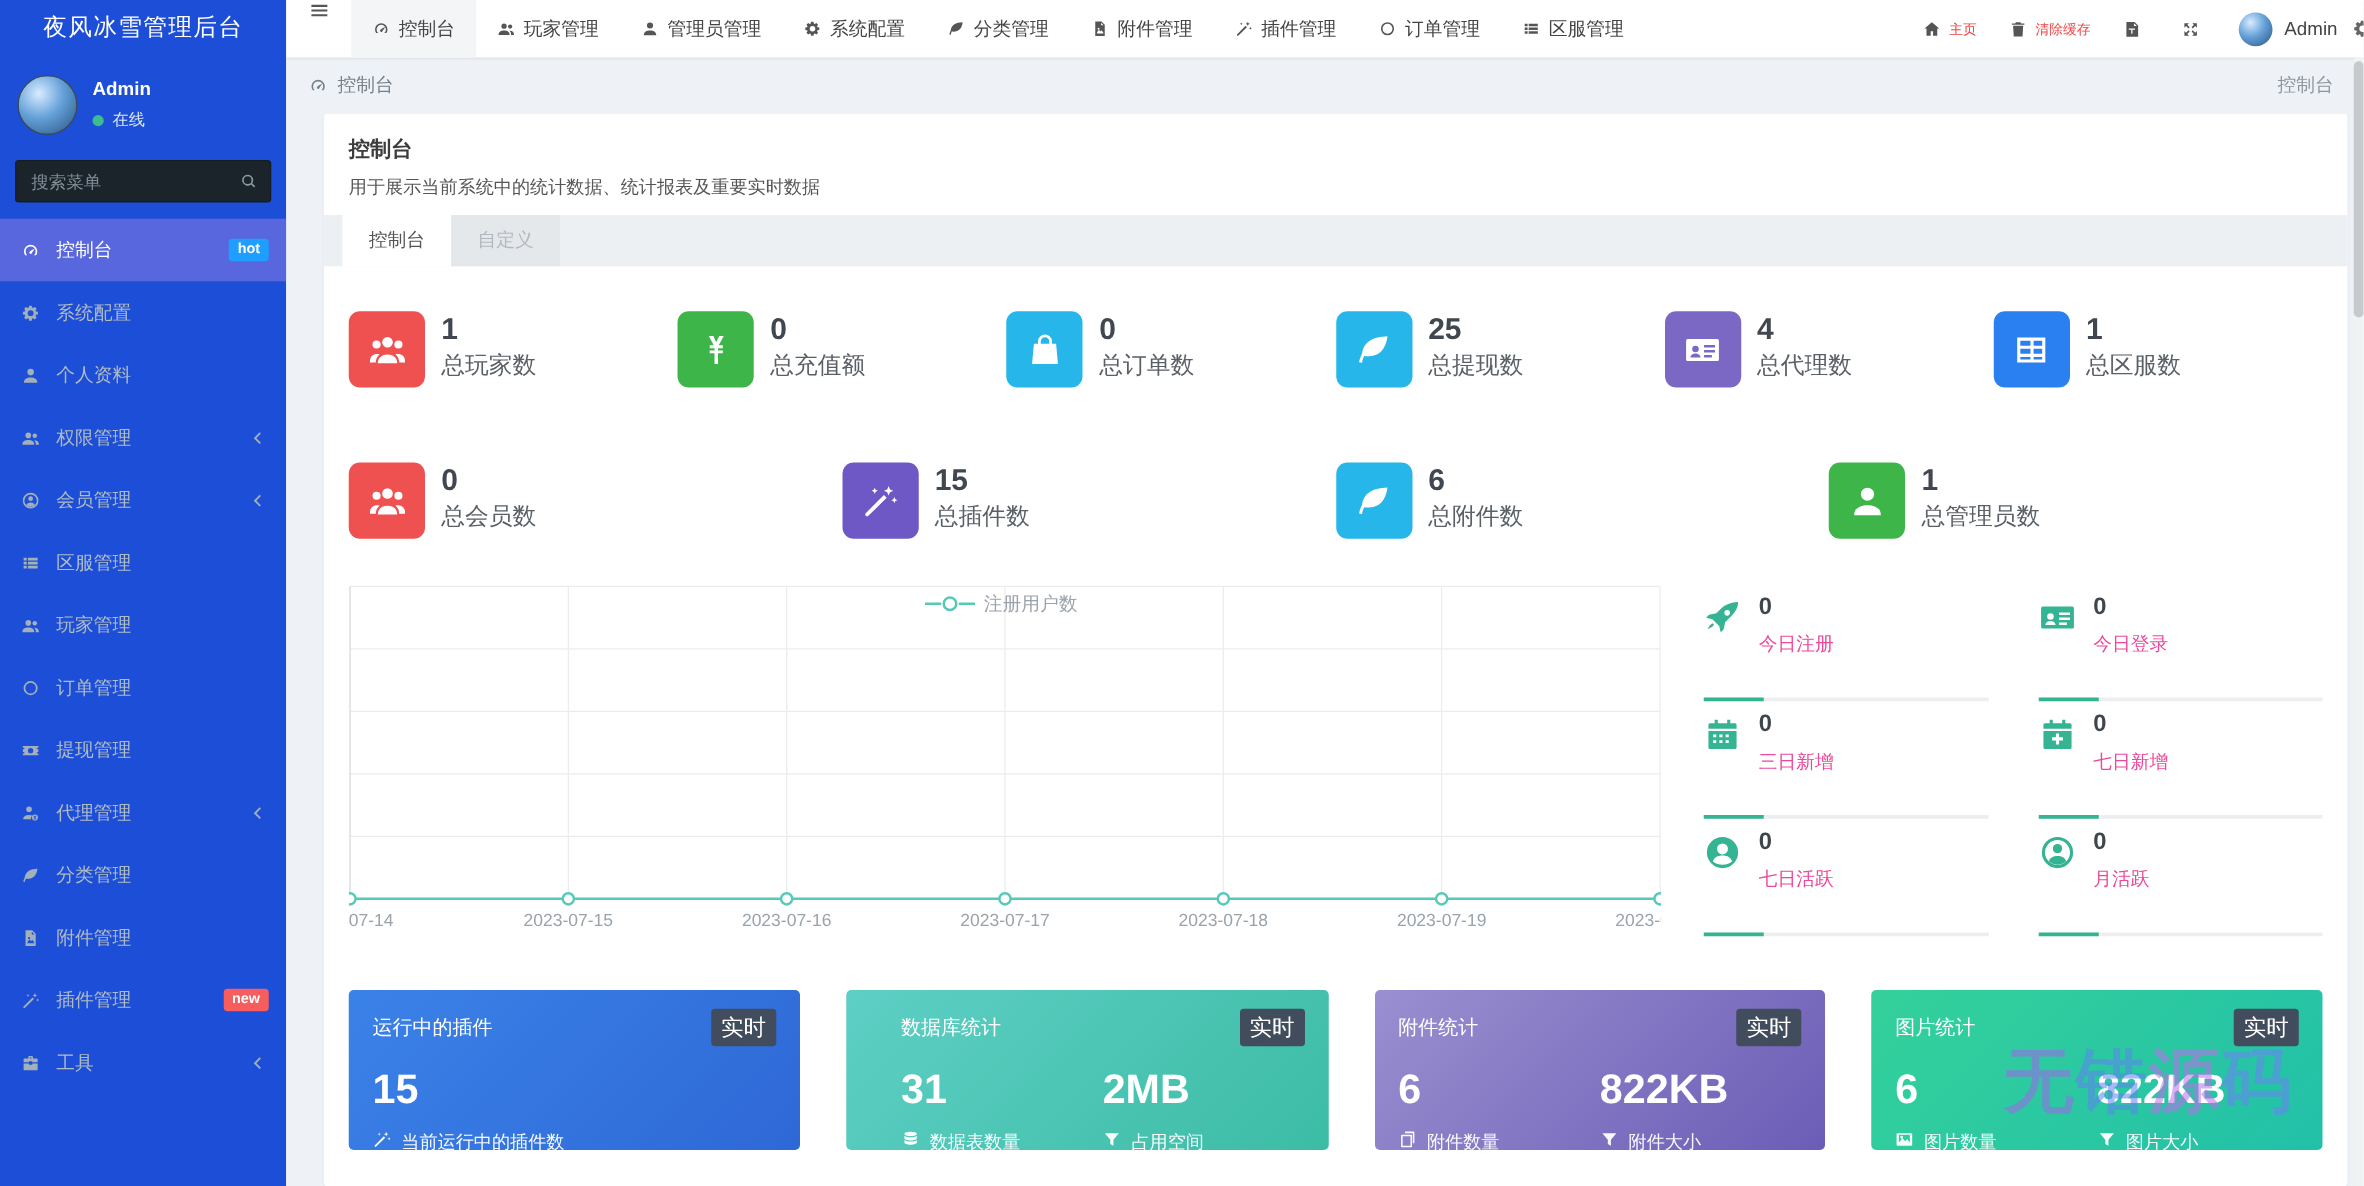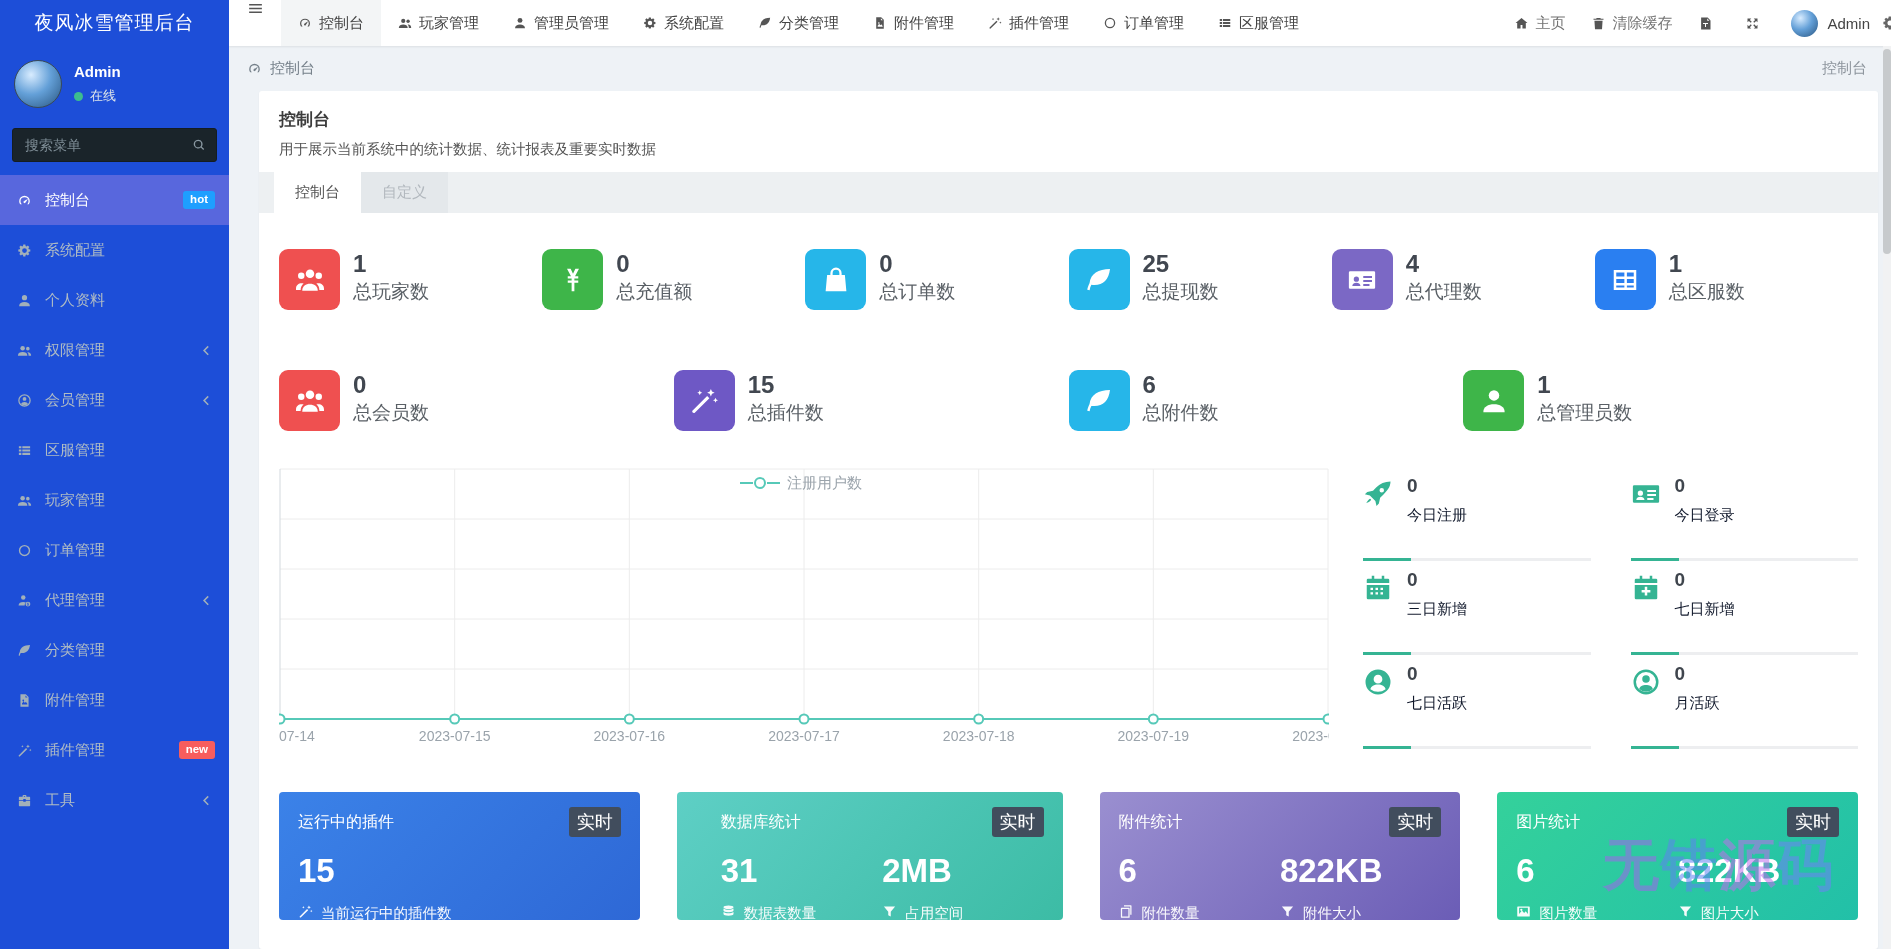--- a/index.html
+++ b/index.html
@@ -29,21 +29,21 @@
 .chev{margin-left:auto;font-size:11px;color:#7f8d96}
 
 .main{flex:1;background:#eef2f6;position:relative;overflow:hidden;display:flex;flex-direction:column}
 .topbar{height:46px;flex:none;background:#fff;display:flex;align-items:stretch;box-shadow:0 1px 2px rgba(0,0,0,.08);position:relative;z-index:2}
 .hamburger{width:52px;display:flex;align-items:center;justify-content:center;color:#555;font-size:17px;cursor:pointer}
 .nav-tabs{display:flex}
 .nav-tab{display:flex;align-items:center;gap:7px;padding:0 17px;font-size:15px;color:#444;cursor:pointer}
 .nav-tab .ic{font-size:14px;color:#555}
 .nav-tab.active{background:#f3f5f6}
 .top-right{margin-left:auto;display:flex;align-items:center}
-.top-action{display:flex;align-items:center;gap:6px;padding:0 13px;font-size:15px;color:#737373;cursor:pointer;height:100%}
+.top-action{display:flex;align-items:center;gap:6px;padding:0 13px;font-size:11px;color:#ef4444;cursor:pointer;height:100%}
 .top-action .ic{font-size:15px;color:#555}
 .top-user{display:flex;gap:9px;padding:0 12px;align-items:center;color:#444;font-size:15px;cursor:pointer}
 .top-gear{color:#666;font-size:16px;margin-right:-7px;cursor:pointer}
 .breadcrumb{height:45px;flex:none;display:flex;align-items:center;gap:8px;padding:0 24px 0 18px;color:#75808a;font-size:15px}
 .breadcrumb .ic{font-size:15px}
 .bc-right{margin-left:auto;color:#8d959d}
 
 .panel{margin:0 13px 0 30px;background:#fff;border-radius:3px;box-shadow:0 1px 2px rgba(0,0,0,.05);flex:1}
 .panel-head{padding:17px 20px 13px}
 .p-title{font-size:17px;font-weight:bold;color:#3c3c3c}
@@ -59,21 +59,21 @@
 .s-txt{display:flex;flex-direction:column;justify-content:space-between;padding:3px 0 5px}
 .s-val{font-size:24px;font-weight:bold;color:#414750;line-height:1}
 .s-lbl{font-size:19px;color:#5a6066}
 .chart-row{display:flex;margin-top:36px;gap:34px}
 #chart{width:1050px;height:292px;overflow:hidden;flex:none}
 .mini-grid{flex:1;display:grid;grid-template-columns:1fr 1fr;column-gap:40px;align-content:start}
 .mini{height:94px;display:flex;gap:14px;padding-top:8px;border-bottom:3px solid #edeef0;position:relative;margin-bottom:0}
 .mini::after{content:"";position:absolute;left:0;bottom:-3px;width:48px;height:3px;background:#35b493}
 .m-icon{font-size:30px;color:#35b493;margin-top:4px}
 .m-val{font-size:19px;font-weight:bold;color:#3f454d}
-.m-lbl{font-size:15px;color:#0f172a;margin-top:9px}
+.m-lbl{font-size:15px;color:#ec4899;margin-top:9px}
 .cards{display:flex;gap:37px;margin-top:33px}
 .card{flex:1;height:128px;border-radius:4px;color:#fff;padding:15px 19px}
 .c-head{display:flex;justify-content:space-between;align-items:center}
 .c-title{font-size:16px}
 .c-badge{background:#414d5d;font-size:18px;padding:3px 8px;border-radius:3px}
 .c-metrics{display:flex;margin-top:13px}
 .metric{flex:1}
 .m-big{font-size:33px;font-weight:bold;line-height:1.25}
 .m-foot{display:flex;gap:8px;margin-top:13px;font-size:14.5px;opacity:.96}
 .m-foot .ic{font-size:15px}
@@ -193,20 +193,29 @@
         <span class="lbl">玩家管理</span>
 
       </div>
       <div class="side-item">
         <span class="ic">
           <svg viewBox="0 0 24 24">
             <path fill-rule="evenodd" d="M12 3a9 9 0 1 0 0 18 9 9 0 0 0 0-18zm0 2.2a6.8 6.8 0 1 1 0 13.6 6.8 6.8 0 0 1 0-13.6z"></path>
           </svg>
         </span>
         <span class="lbl">订单管理</span>
+
+      </div>
+      <div class="side-item">
+        <span class="ic">
+          <svg viewBox="0 0 24 24">
+            <path fill-rule="evenodd" d="M2 6.2h20v11.6H2zm10 2.4a3.4 3.4 0 1 0 0 6.8 3.4 3.4 0 0 0 0-6.8zM4.2 8.4a2.2 2.2 0 0 1-2.2 2.2V8.4zm15.6 0h2.2v2.2a2.2 2.2 0 0 1-2.2-2.2zM4.2 15.6a2.2 2.2 0 0 0-2.2-2.2v2.2zm15.6 0a2.2 2.2 0 0 1 2.2-2.2v2.2z"></path>
+          </svg>
+        </span>
+        <span class="lbl">提现管理</span>
 
       </div>
       <div class="side-item">
         <span class="ic">
           <svg viewBox="0 0 24 24">
             <circle cx="10" cy="7" r="3.6"></circle>
             <path d="M2.5 19.8c0-3.8 3.4-5.5 7.5-5.5 1.6 0 3.1.3 4.3.8a5.1 5.1 0 0 0-2 4.2v.5H2.5z"></path>
             <path fill-rule="evenodd" d="M17.5 13.8a3.9 3.9 0 1 0 0 7.8 3.9 3.9 0 0 0 0-7.8zm-.5 1.5h1v.5c.6.1 1.1.5 1.1 1.2h-1c0-.3-.3-.5-.6-.5s-.6.1-.6.4c0 .2.2.3.8.5.8.2 1.4.5 1.4 1.3 0 .7-.5 1.1-1.1 1.2v.5h-1v-.5c-.7-.1-1.2-.6-1.2-1.3h1c0 .4.3.6.7.6s.7-.2.7-.4c0-.3-.3-.4-.9-.6-.8-.2-1.3-.5-1.3-1.2 0-.6.4-1 1-1.2z"></path>
           </svg>
         </span>

